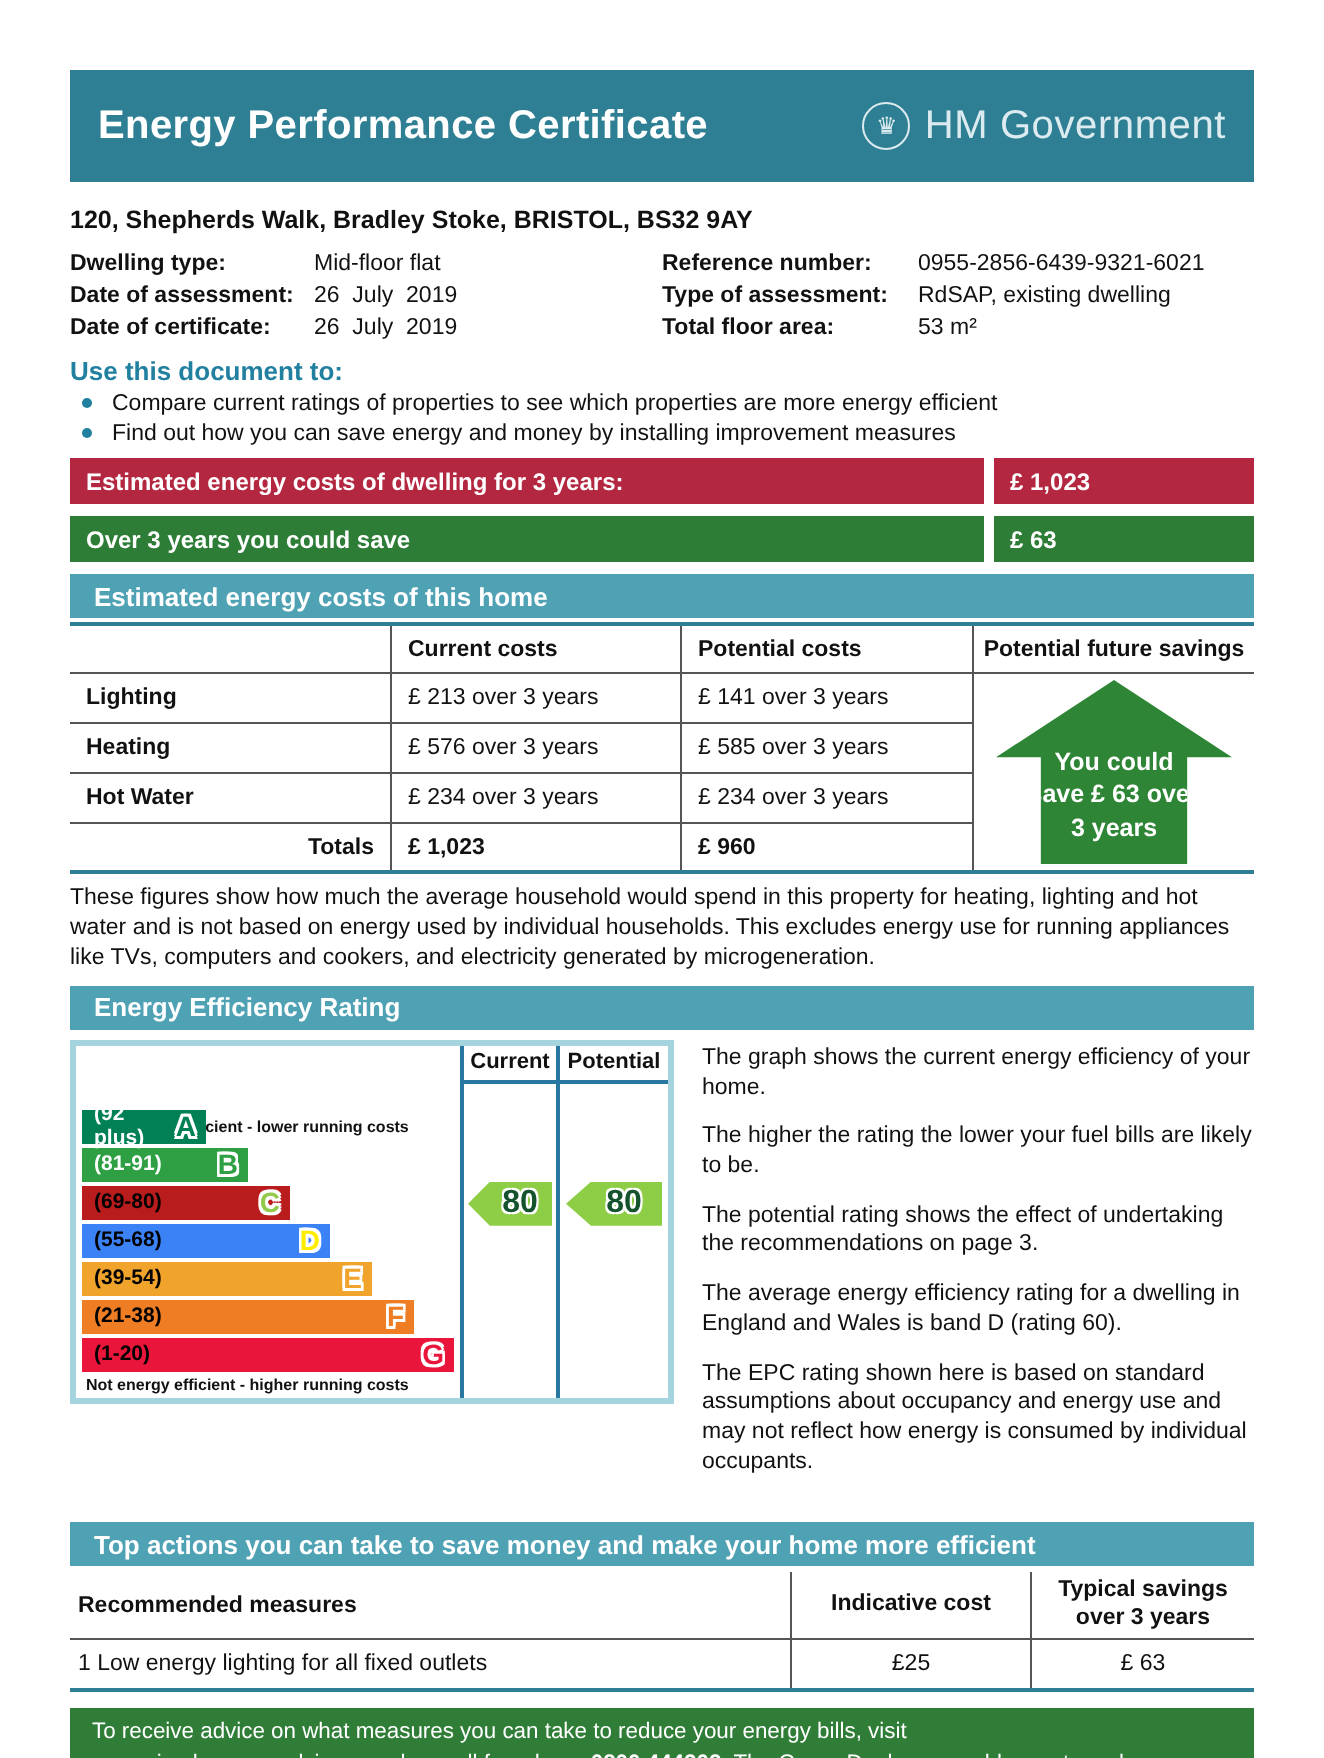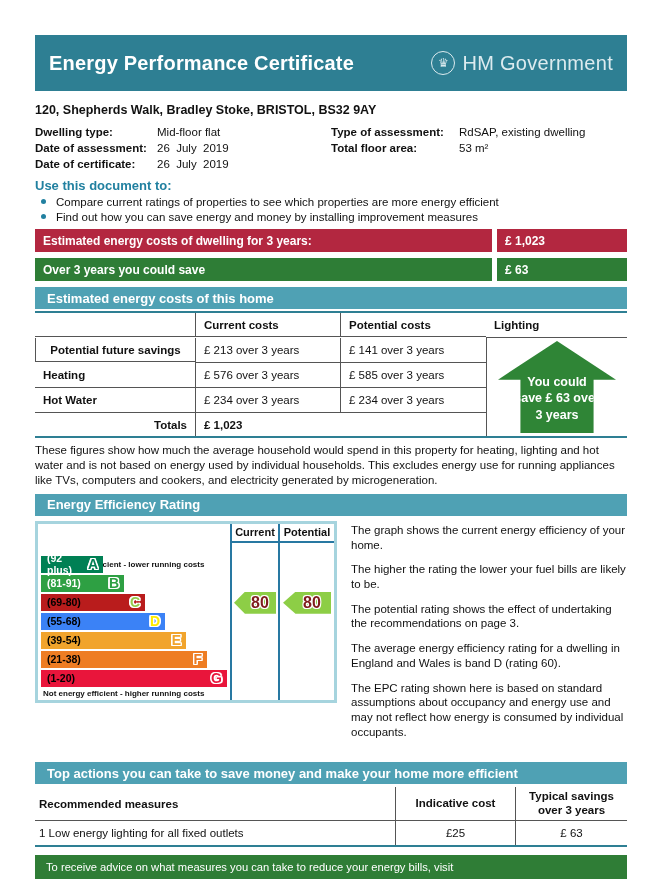--- a/index.html
+++ b/index.html
@@ -72,21 +72,21 @@
   .head-underline { position:absolute; top:17px; left:192px; right:0; height:2px; background:#2878A2; }
   .caption { position:absolute; left:5px; font-weight:bold; font-size:8px; }
   .caption.top { top:36px; } .caption.bottom { top:165px; }
   .bands { position:absolute; top:32px; left:3px; }
   .band-row { height:17px; margin-bottom:2px; display:flex; align-items:center; justify-content:space-between; padding:0 5px 0 6px; font-weight:bold; font-size:10.5px; }
   .band-letter { font-weight:bold; font-size:14px; line-height:1;
     text-shadow:-1.3px -1.3px 0 #fff, 1.3px -1.3px 0 #fff, -1.3px 1.3px 0 #fff, 1.3px 1.3px 0 #fff, 0 -1.3px 0 #fff, 0 1.3px 0 #fff, -1.3px 0 0 #fff, 1.3px 0 0 #fff; }
   .rating-arrow { position:absolute; height:22px; background:#8DCE46;
     clip-path:polygon(0 50%, 26% 0, 100% 0, 100% 100%, 26% 100%);
     display:flex; align-items:center; justify-content:center; padding-left:10px;
-    font-weight:bold; font-size:16px; color:#7f1d1d;
+    font-weight:bold; font-size:16px; color:#14532d;
     text-shadow:-1px -1px 0 #fff, 1px -1px 0 #fff, -1px 1px 0 #fff, 1px 1px 0 #fff; }
   .arrow-current { top:68px; left:196px; width:42px; }
   .arrow-potential { top:68px; left:245px; width:48px; }
   .rating-text { flex:1; padding-left:14px; padding-top:2px; }
   .rating-text p { margin-bottom:10px; line-height:1.28; }
 
   
   .actions-banner { margin-top:13px; }
   .actions-table { margin-top:3px; display:grid; grid-template-columns:1fr 120px 112px; border-bottom:2px solid #2E7F93; }
   .at-cell { display:flex; align-items:center; }
@@ -125,20 +125,24 @@
         <span class="detail-label">Date of assessment:</span>
         <span class="detail-value">26  July  2019</span>
       </div>
       <div class="detail-row">
         <span class="detail-label">Date of certificate:</span>
         <span class="detail-value">26  July  2019</span>
       </div>
     </div>
     <div class="details-col right">
       <div class="detail-row">
+        <span class="detail-label">Reference number:</span>
+        <span class="detail-value">0955-2856-6439-9321-6021</span>
+      </div>
+      <div class="detail-row">
         <span class="detail-label">Type of assessment:</span>
         <span class="detail-value">RdSAP, existing dwelling</span>
       </div>
       <div class="detail-row">
         <span class="detail-label">Total floor area:</span>
         <span class="detail-value">53 m²</span>
       </div>
     </div>
   </div>
 
@@ -160,36 +164,37 @@
     <div class="label">Over 3 years you could save</div>
     <div class="value">£ 63</div>
   </div>
 
   <div class="section-banner">Estimated energy costs of this home</div>
 
   <div class="cost-table">
     <div class="ct-cell ct-head bb"></div>
     <div class="ct-cell ct-head bl bb">Current costs</div>
     <div class="ct-cell ct-head bl bb">Potential costs</div>
+    <div class="ct-cell ct-head bl bb savings-head">Potential future savings</div>
+
     <div class="ct-cell ct-label bb">Lighting</div>
-
-    <div class="ct-cell ct-head bl bb savings-head">Potential future savings</div>
     <div class="ct-cell bl bb">£ 213 over 3 years</div>
     <div class="ct-cell bl bb">£ 141 over 3 years</div>
 
     <div class="ct-cell ct-label bb">Heating</div>
     <div class="ct-cell bl bb">£ 576 over 3 years</div>
     <div class="ct-cell bl bb">£ 585 over 3 years</div>
 
     <div class="ct-cell ct-label bb">Hot Water</div>
     <div class="ct-cell bl bb">£ 234 over 3 years</div>
     <div class="ct-cell bl bb">£ 234 over 3 years</div>
 
     <div class="ct-cell ct-totals-label">Totals</div>
     <div class="ct-cell ct-bold bl">£ 1,023</div>
+    <div class="ct-cell ct-bold bl">£ 960</div>
 
     <div class="savings-cell bl">
       <div class="up-arrow">
         <div class="up-arrow-text">You could save £ 63 over 3 years</div>
       </div>
     </div>
   </div>
 
   <div class="note">These figures show how much the average household would spend in this property for heating, lighting and hot water and is not based on energy used by individual households. This excludes energy use for running appliances like TVs, computers and cookers, and electricity generated by microgeneration.</div>
 

